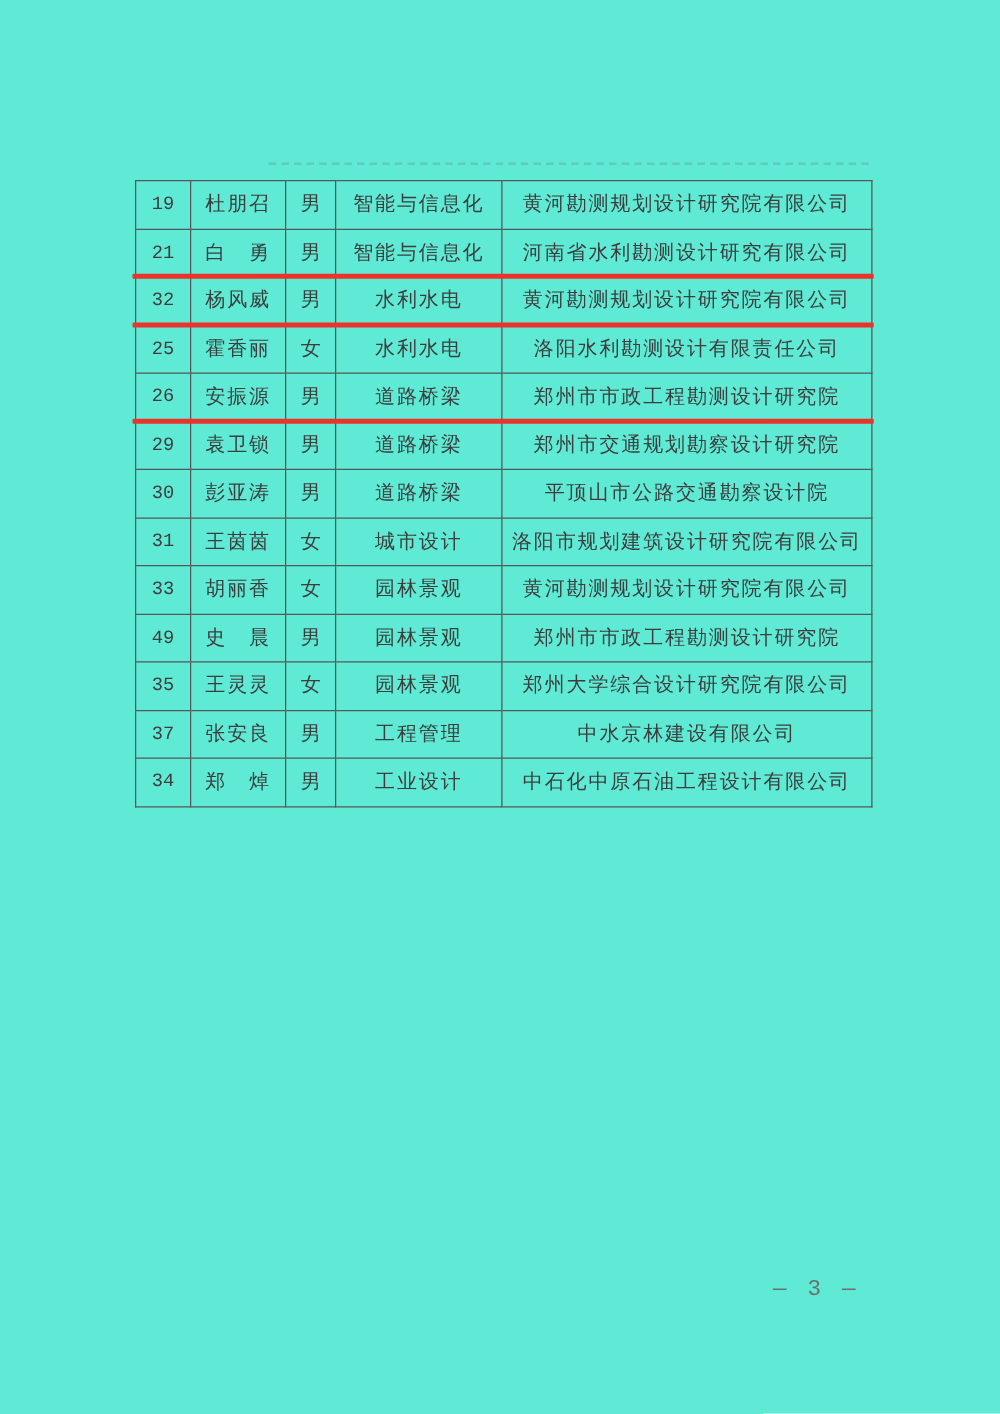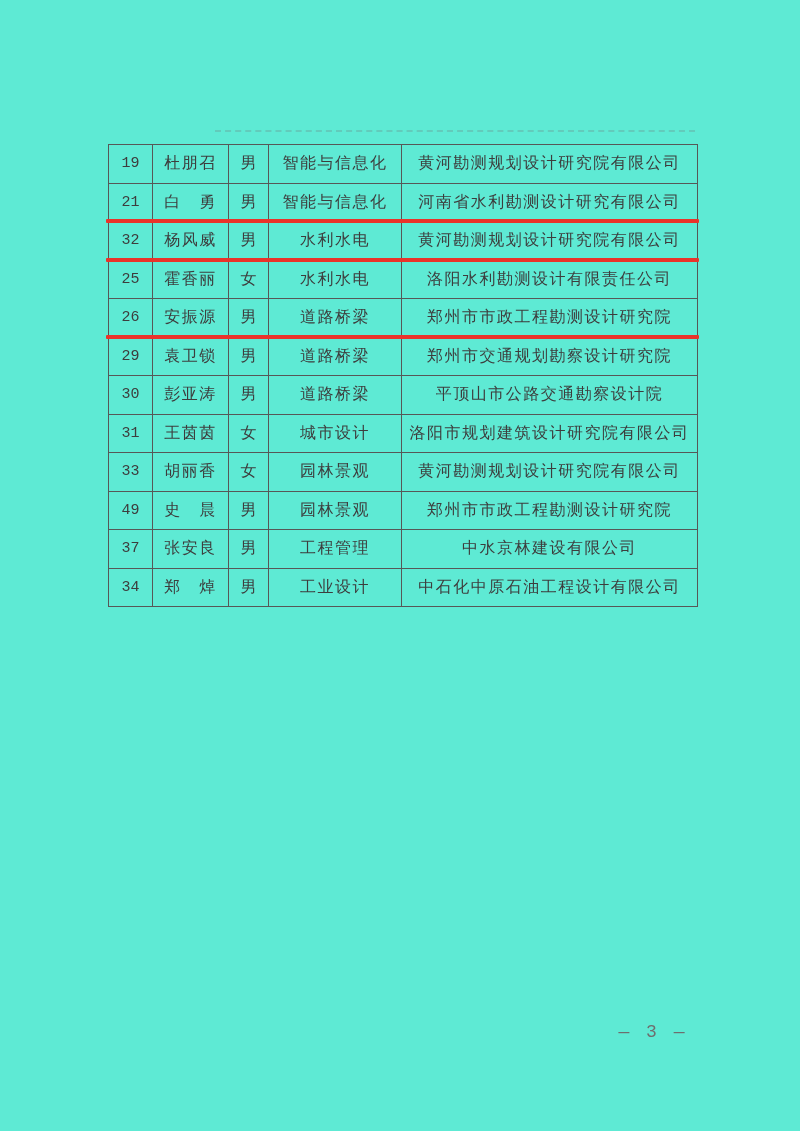--- a/index.html
+++ b/index.html
@@ -157,20 +157,27 @@
           <td class="col-company">黄河勘测规划设计研究院有限公司</td>
         </tr>
         <tr>
           <td class="col-no">49</td>
           <td class="col-name">史　晨</td>
           <td class="col-gender">男</td>
           <td class="col-category">园林景观</td>
           <td class="col-company">郑州市市政工程勘测设计研究院</td>
         </tr>
         <tr>
+          <td class="col-no">35</td>
+          <td class="col-name">王灵灵</td>
+          <td class="col-gender">女</td>
+          <td class="col-category">园林景观</td>
+          <td class="col-company">郑州大学综合设计研究院有限公司</td>
+        </tr>
+        <tr>
           <td class="col-no">37</td>
           <td class="col-name">张安良</td>
           <td class="col-gender">男</td>
           <td class="col-category">工程管理</td>
           <td class="col-company">中水京林建设有限公司</td>
         </tr>
         <tr>
           <td class="col-no">34</td>
           <td class="col-name">郑　焯</td>
           <td class="col-gender">男</td>

